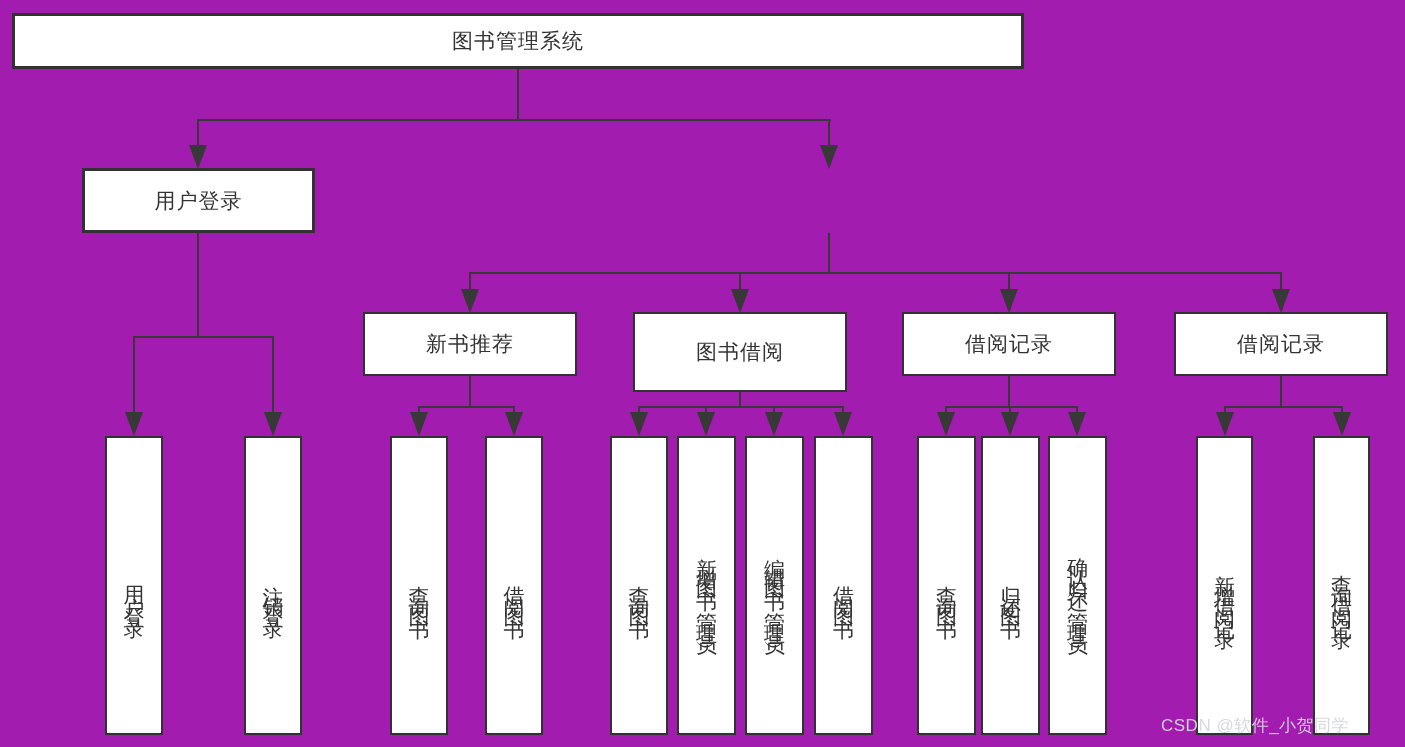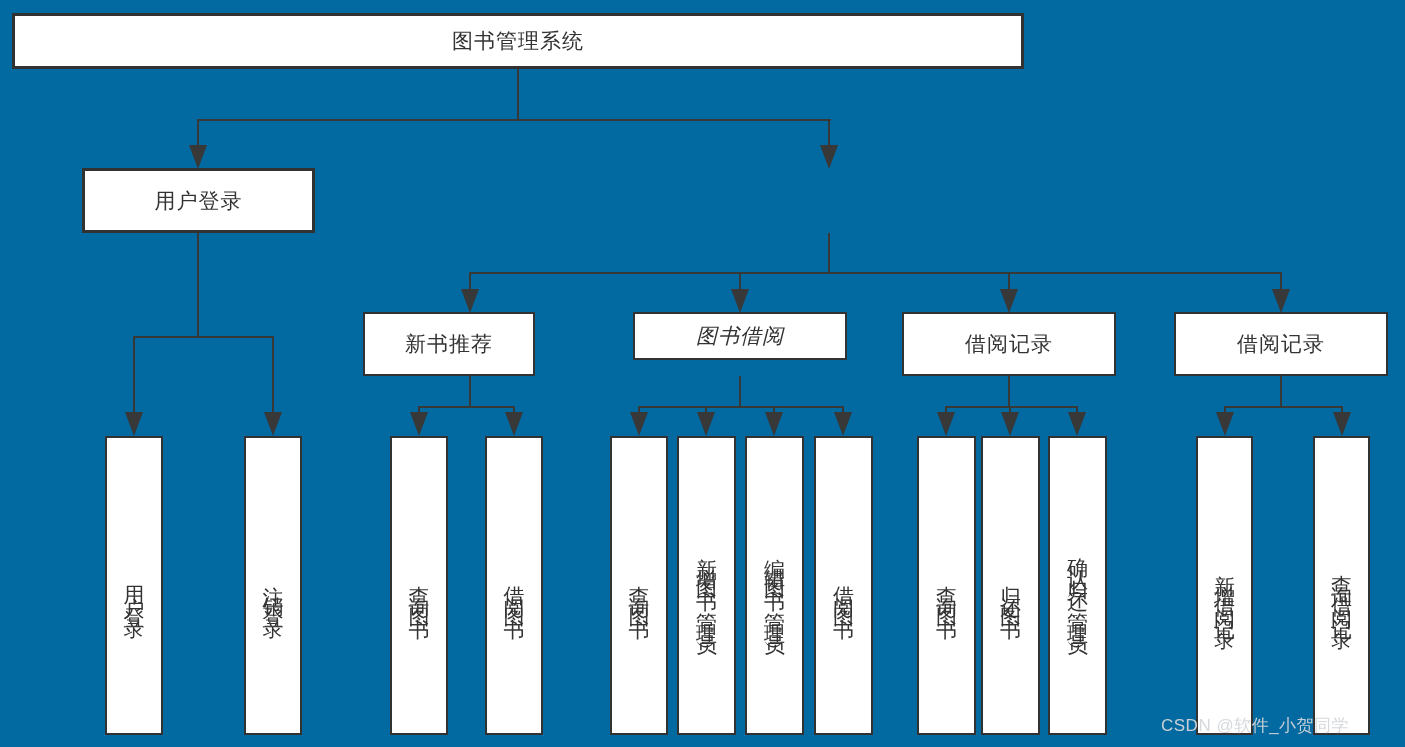--- a/index.html
+++ b/index.html
@@ -1,17 +1,17 @@
 <!DOCTYPE html>
 <html><head>
 <meta charset="utf-8">
 <style>
   html,body{margin:0;padding:0;background:#fff;}
   .canvas{
-    position:relative;width:1405px;height:747px;background:#0369a1;
+    position:relative;width:1405px;height:747px;background:#a21caf;
     font-family:"Liberation Sans",sans-serif;overflow:hidden;text-align:center;
   }
   .node{
     position:absolute;box-sizing:border-box;background:#ffffff;
     border:2px solid #323232;display:flex;align-items:center;justify-content:center;
     color:#333333;font-size:21px;letter-spacing:1px;z-index:2;
   }
   .b3{border-width:3px;}
   .leaf .label{
     writing-mode:vertical-rl;text-orientation:mixed;
@@ -35,24 +35,24 @@
 <div class="canvas">
 
   <div class="node b3" style="left:12px;top:13px;width:1012px;height:56px;">
     <span class="label">图书管理系统</span>
   </div>
 
   <div class="node b3" style="left:82px;top:168px;width:233px;height:65px;">
     <span class="label">用户登录</span>
   </div>
 
-  <div class="node" style="left:363px;top:312px;width:172px;height:64px;">
+  <div class="node" style="left:363px;top:312px;width:214px;height:64px;">
     <span class="label">新书推荐</span>
   </div>
-  <div class="node" style="left:633px;top:312px;width:214px;height:48px;font-style:italic;">
+  <div class="node" style="left:633px;top:312px;width:214px;height:80px;">
     <span class="label">图书借阅</span>
   </div>
   <div class="node" style="left:902px;top:312px;width:214px;height:64px;">
     <span class="label">借阅记录</span>
   </div>
   <div class="node" style="left:1174px;top:312px;width:214px;height:64px;font-family:Liberation Mono, monospace;">
     <span class="label">借阅记录</span>
   </div>
 
   <div class="node leaf" style="left:105px;top:436px;width:58px;height:299px;">

